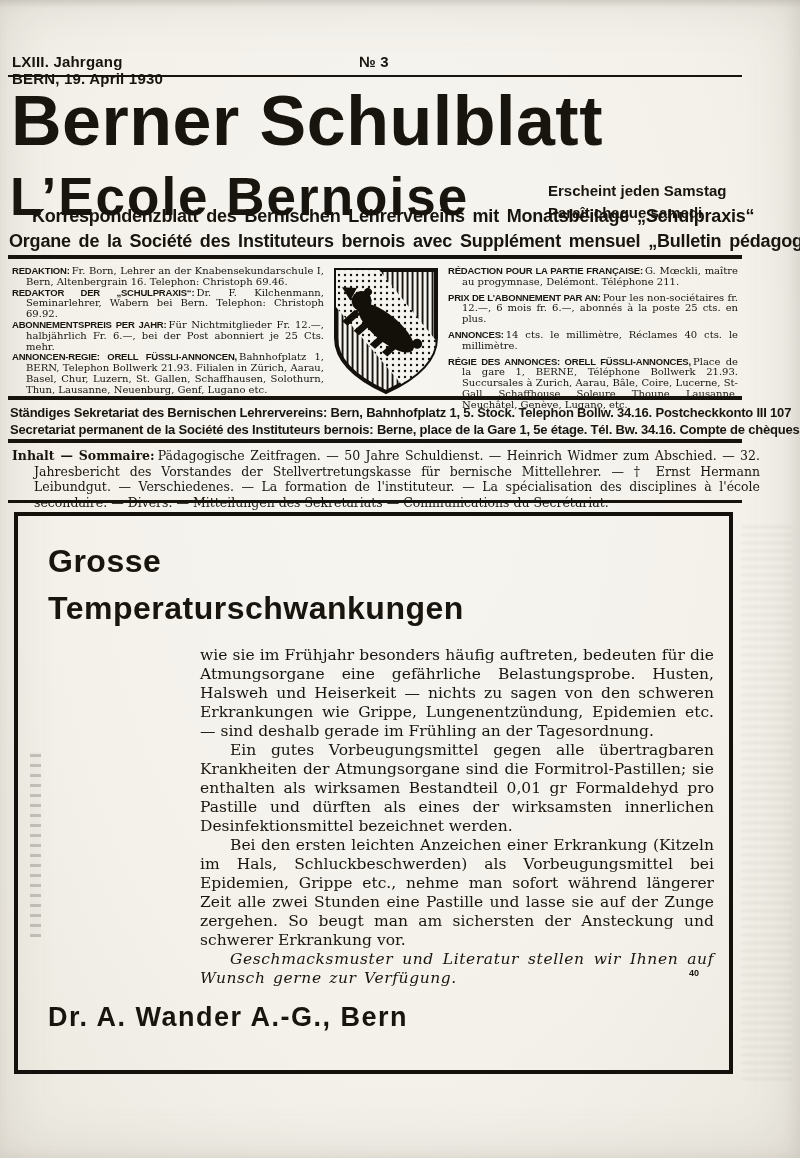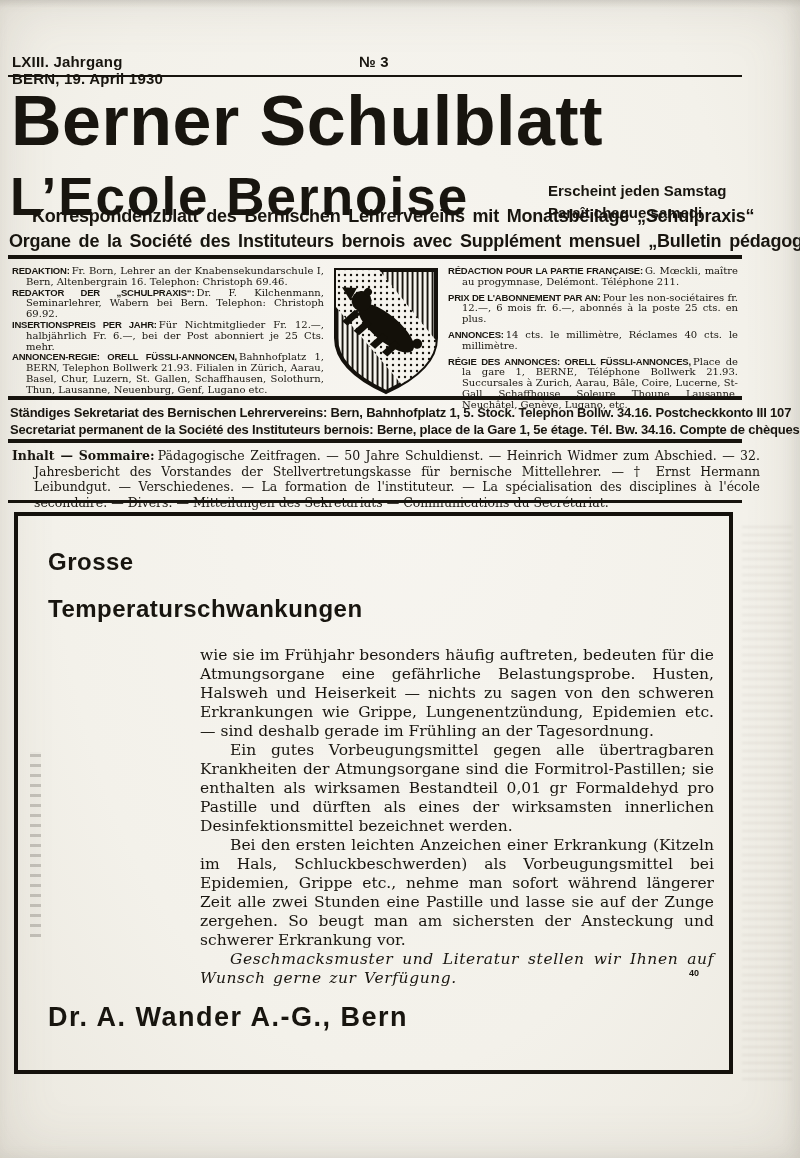--- a/index.html
+++ b/index.html
@@ -41,21 +41,21 @@
   .crest{position:absolute;left:330px;top:266px;width:112px;height:130px;}
 
   .secr{position:absolute;left:10px;top:404px;width:730px;
     font-family:"Liberation Sans","DejaVu Sans",sans-serif;font-weight:700;font-size:13px;line-height:17px;letter-spacing:-.2px;white-space:nowrap;}
   .contents{position:absolute;left:12px;top:448px;width:726px;margin:0;
     font-size:12.5px;line-height:15.6px;text-align:justify;padding-left:22px;text-indent:-22px;}
   .contents .clbl{font-weight:700;margin-right:3px;}
 
   .adbox{position:absolute;left:14px;top:512px;width:711px;height:554px;border:4px solid #14110c;}
   .headline{position:absolute;left:30px;top:22px;margin:0;
-    font-family:"Liberation Sans","DejaVu Sans",sans-serif;font-weight:700;font-size:24px;line-height:47px;letter-spacing:.5px;}
+    font-family:"Liberation Sans","DejaVu Sans",sans-serif;font-weight:700;font-size:32px;line-height:47px;letter-spacing:.5px;}
   .adbody{position:absolute;left:182px;top:130px;width:514px;}
   .adbody p{margin:0;font-size:15.5px;line-height:19px;text-align:justify;}
   .adbody p.ind{text-indent:30px;}
   .adbody p.ital{font-style:italic;letter-spacing:.6px;word-spacing:2px;}
   .footnote{position:absolute;right:30px;top:452px;
     font-family:"Liberation Sans","DejaVu Sans",sans-serif;font-weight:700;font-size:9px;}
   .signature{position:absolute;left:30px;top:486px;margin:0;
     font-family:"Liberation Sans","DejaVu Sans",sans-serif;font-weight:700;font-size:27px;letter-spacing:1.5px;white-space:nowrap;}
 
   .art{position:absolute;pointer-events:none;}
@@ -86,21 +86,21 @@
     <div>Erscheint jeden Samstag</div>
     <div>Paraît chaque samedi</div>
   </div>
   <p class="sub sub1">Korrespondenzblatt des Bernischen Lehrervereins mit Monatsbeilage „Schulpraxis“</p>
   <p class="sub sub2">Organe de la Société des Instituteurs bernois avec Supplément mensuel „Bulletin pédagogique“</p>
   <div class="rule r2"></div>
 
   <div class="imprint-col col-left">
     <p><span class="lbl">REDAKTION:</span><span>Fr. Born, Lehrer an der Knabensekundarschule I, Bern, Altenbergrain 16. Telephon: Christoph 69.46.</span></p>
     <p><span class="lbl">REDAKTOR DER „SCHULPRAXIS“:</span><span>Dr. F. Kilchenmann, Seminarlehrer, Wabern bei Bern. Telephon: Christoph 69.92.</span></p>
-    <p><span class="lbl">INSERTIONSPREIS PER JAHR:</span><span>Für Nichtmitglieder Fr. 12.—, halbjährlich Fr. 6.—, bei der Post abonniert je 25 Cts. mehr.</span></p>
+    <p><span class="lbl">ABONNEMENTSPREIS PER JAHR:</span><span>Für Nichtmitglieder Fr. 12.—, halbjährlich Fr. 6.—, bei der Post abonniert je 25 Cts. mehr.</span></p>
     <p><span class="lbl">ANNONCEN-REGIE: ORELL FÜSSLI-ANNONCEN,</span><span>Bahnhofplatz 1, BERN, Telephon Bollwerk 21.93. Filialen in Zürich, Aarau, Basel, Chur, Luzern, St. Gallen, Schaffhausen, Solothurn, Thun, Lausanne, Neuenburg, Genf, Lugano etc.</span></p>
   </div>
 
   <div class="crest">
     <svg width="112" height="130" viewBox="0 0 112 130" xmlns="http://www.w3.org/2000/svg" aria-hidden="true">
       <defs>
         <pattern id="vlines" width="5" height="5" patternUnits="userSpaceOnUse">
           <rect width="5" height="5" fill="#f6f4ee"></rect>
             <rect x="1.6" width="1.9" height="5" fill="#17140e"></rect>
         </pattern>

